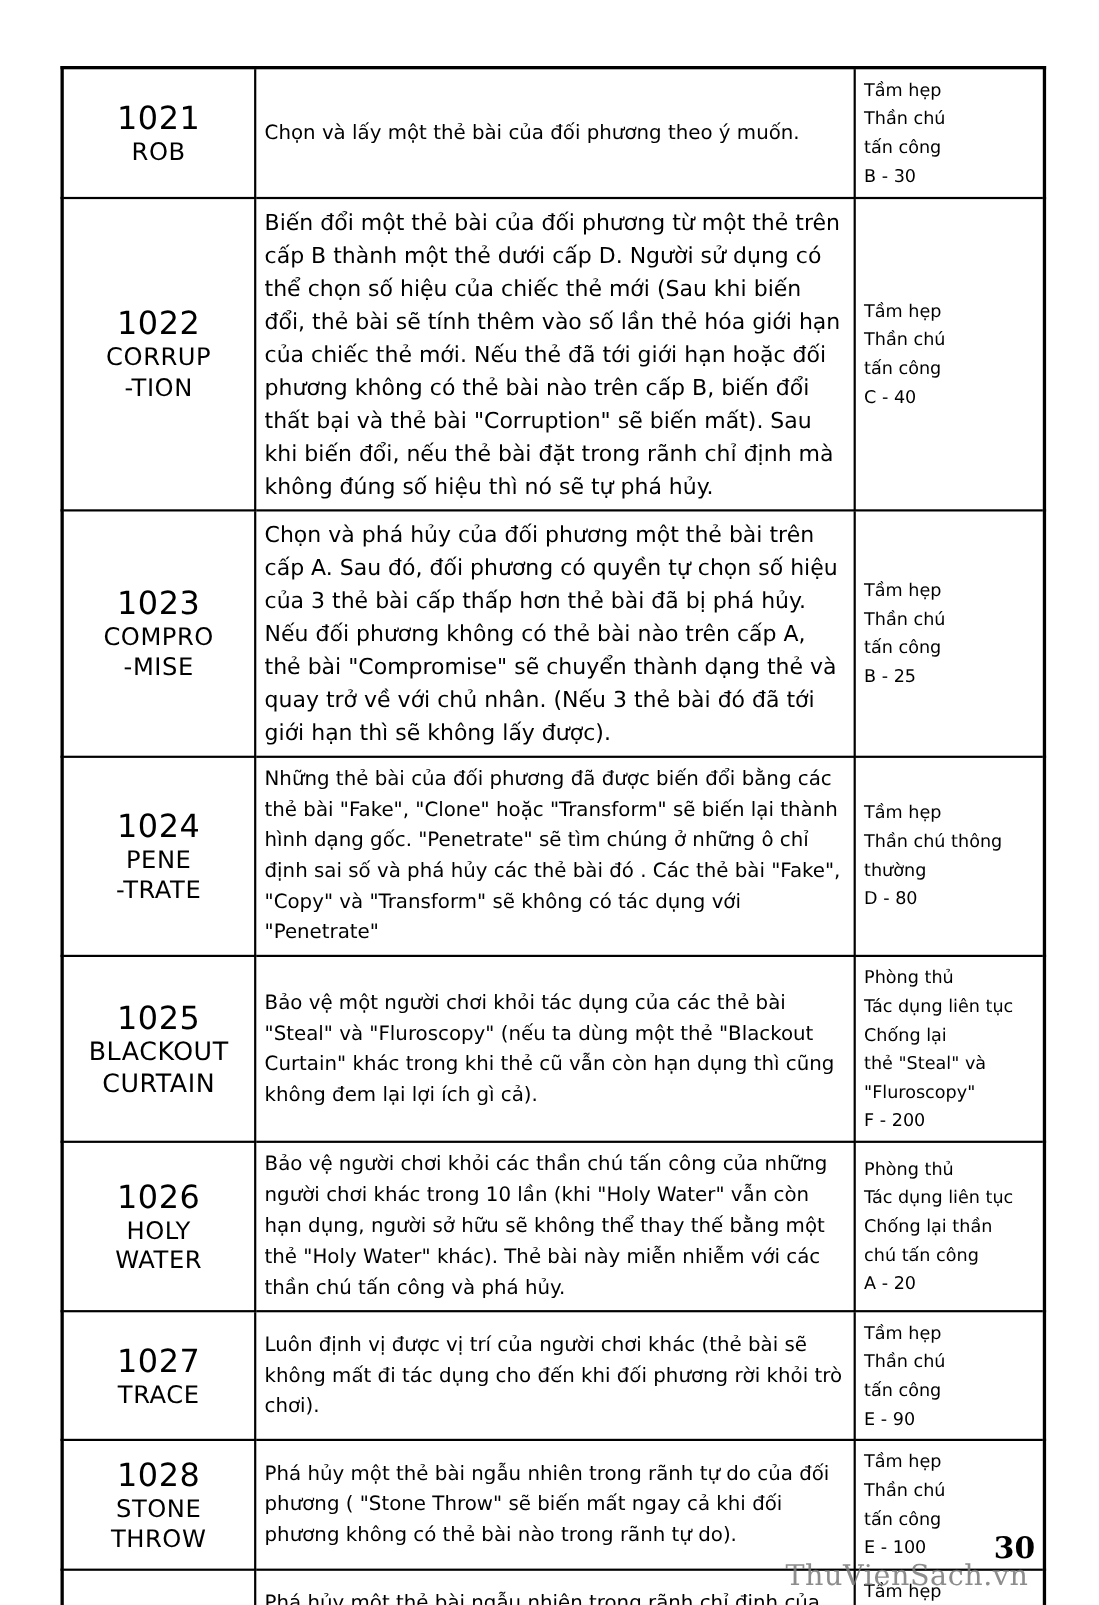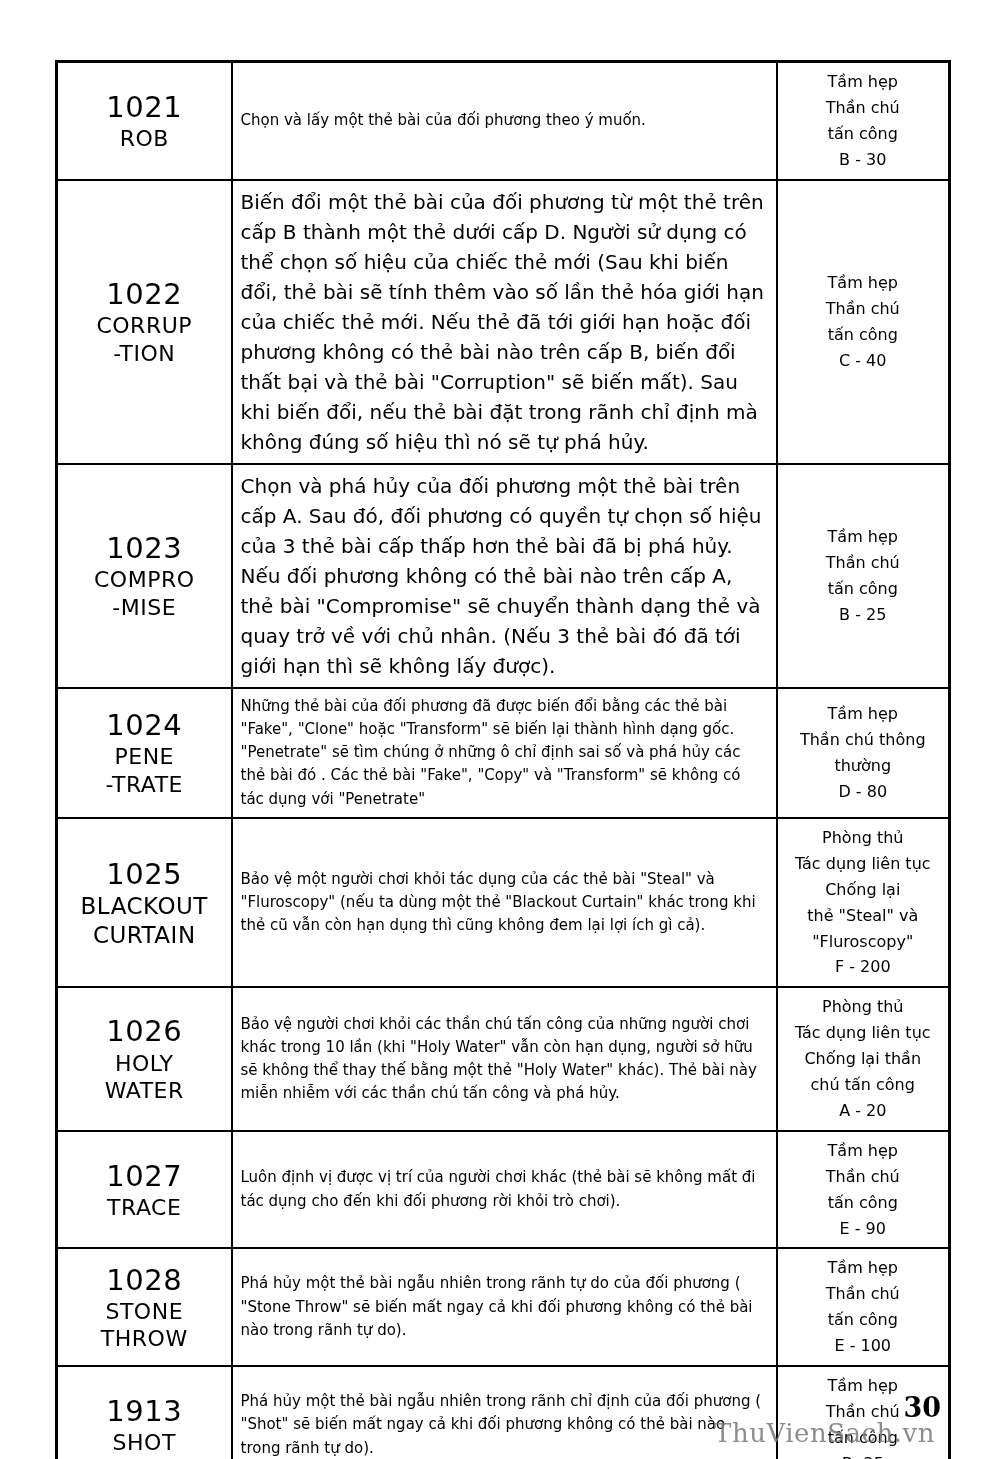--- a/index.html
+++ b/index.html
@@ -50,32 +50,32 @@
   .id-name {
     font-size: 22px;
     letter-spacing: 0.5px;
     white-space: pre-line;
   }
   .id-name.small {
     font-size: 23px;
     text-align: center;
   }
   .desc-cell {
-    font-size: 15px;
+    font-size: 18px;
     line-height: 1.55;
     text-align: left;
     padding-left: 12px;
     padding-right: 10px;
   }
   .desc-cell.dense {
     font-size: 20px;
     line-height: 1.5;
   }
   .meta-cell {
-    text-align: center;
+    text-align: left;
     font-size: 16px;
     line-height: 1.62;
     white-space: pre-line;
     padding-left: 4px;
     padding-right: 4px;
     margin-left: 16px;
   }
   .page-number {
     position: absolute;
     right: 58px;

